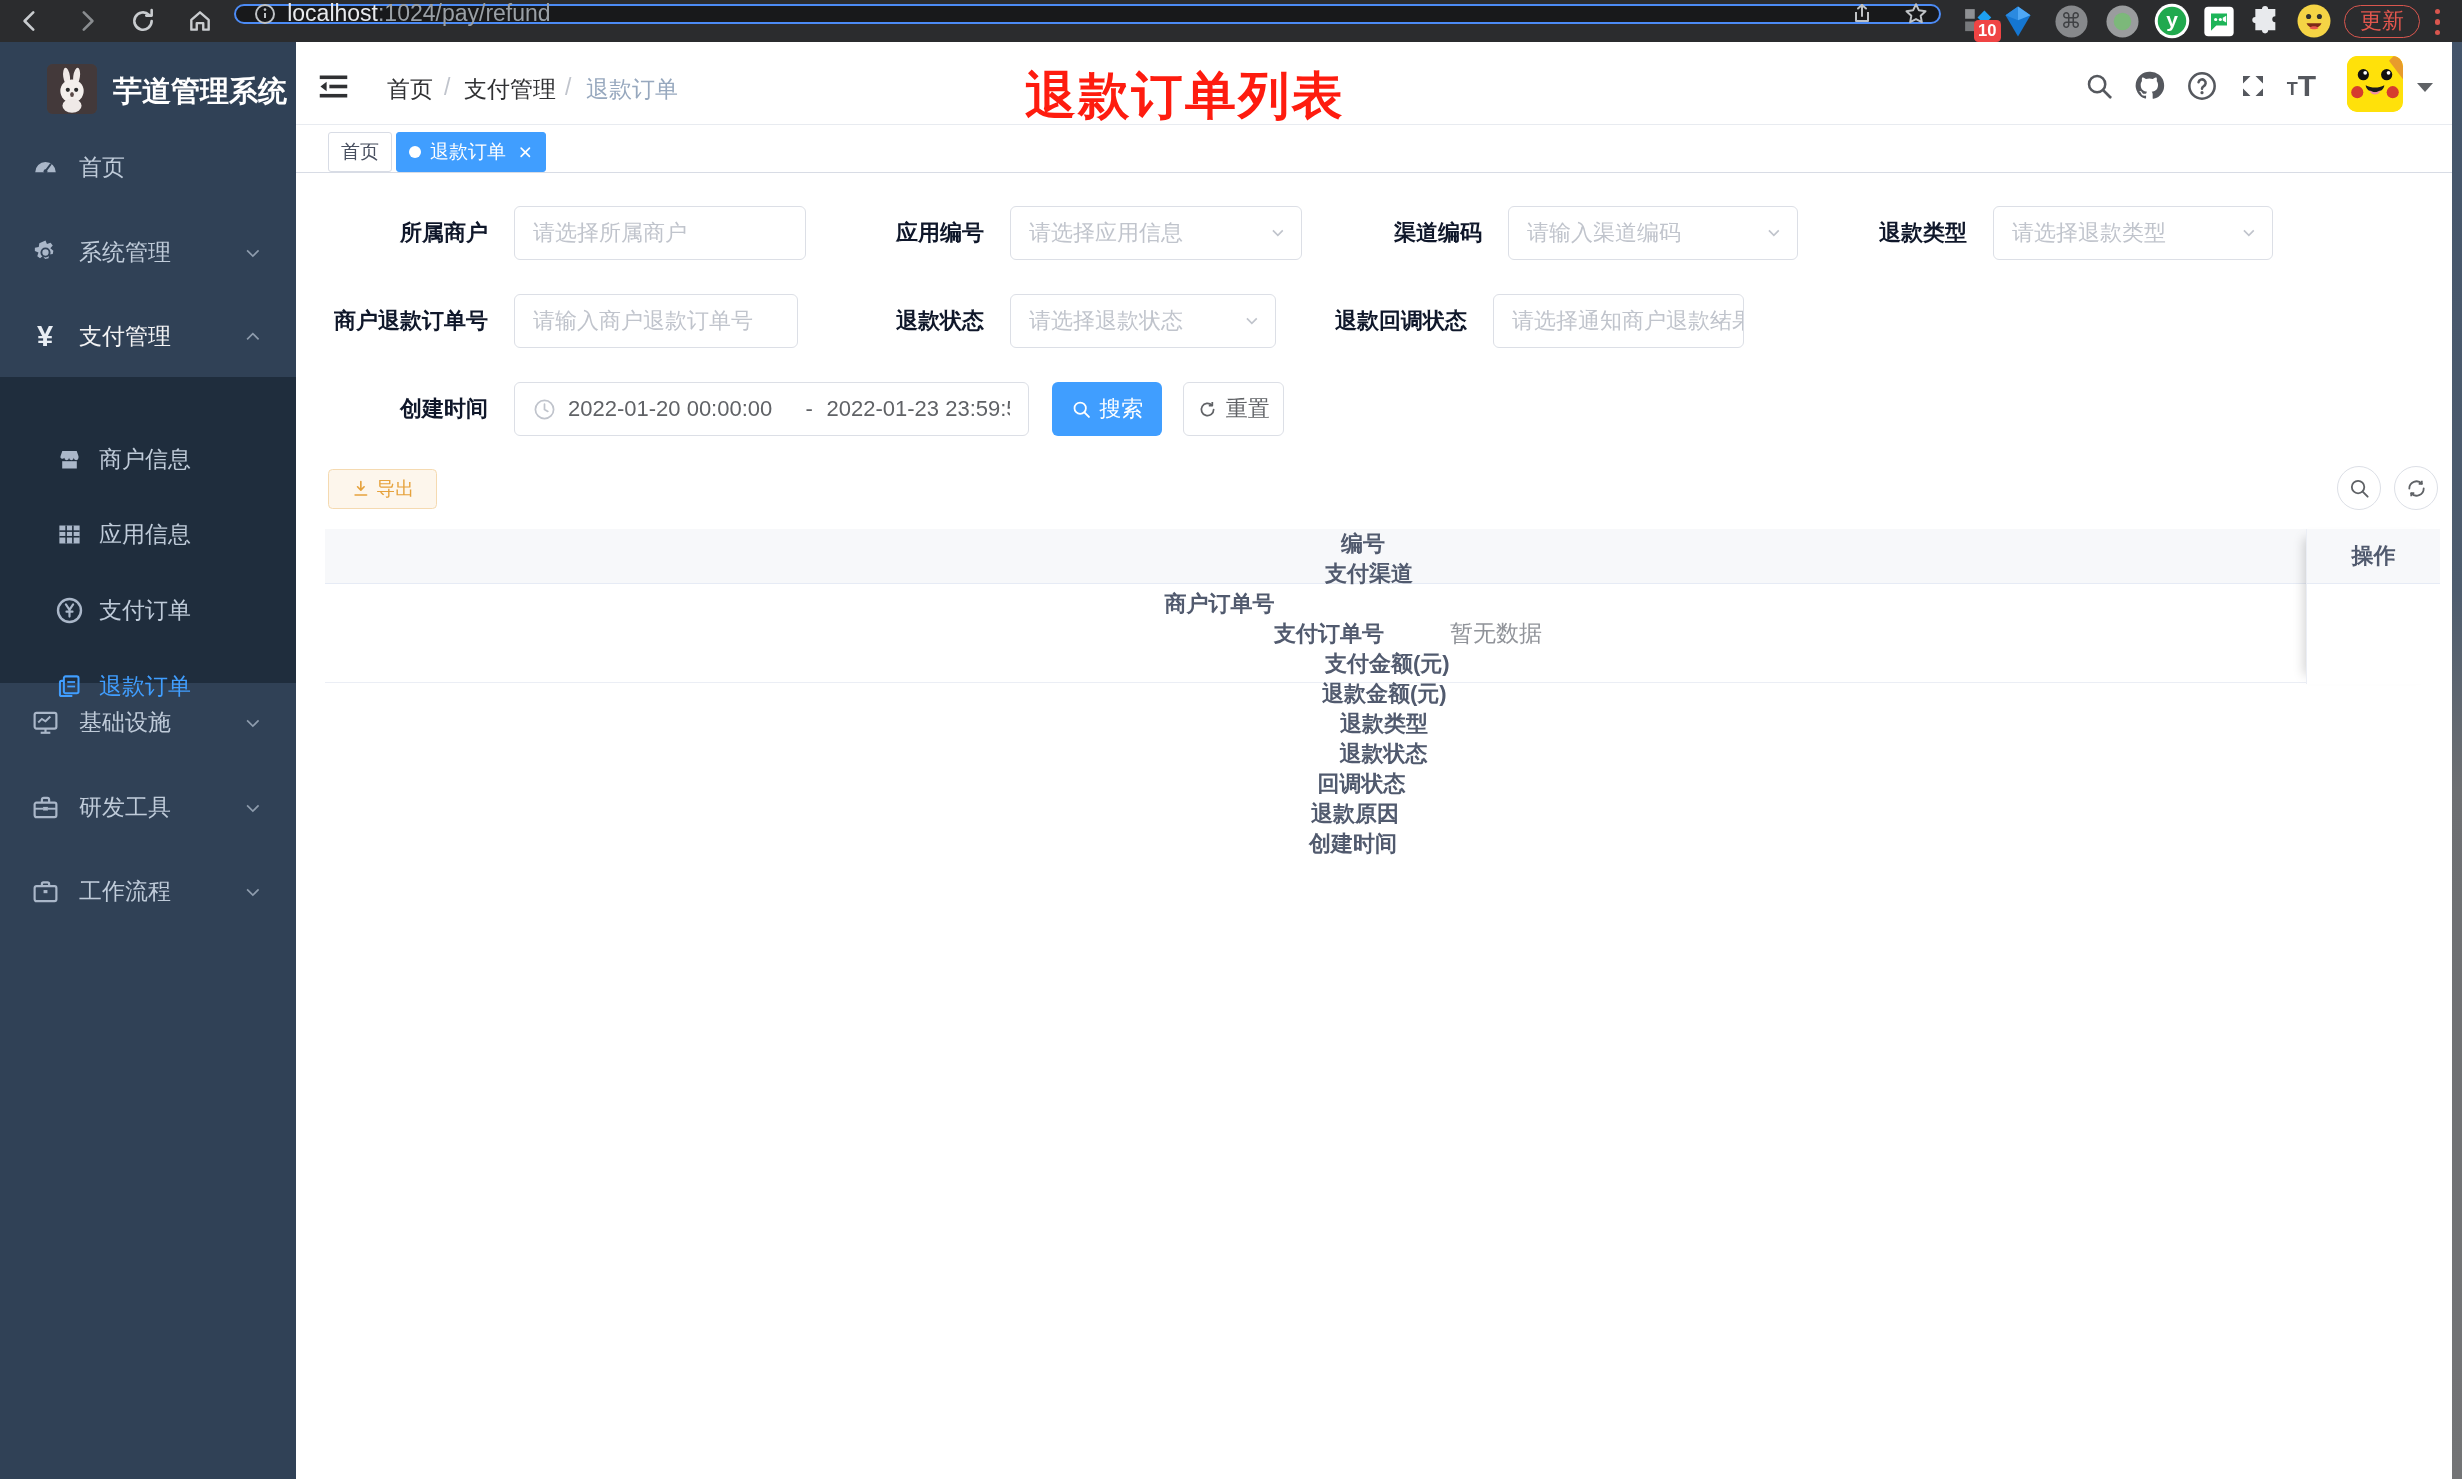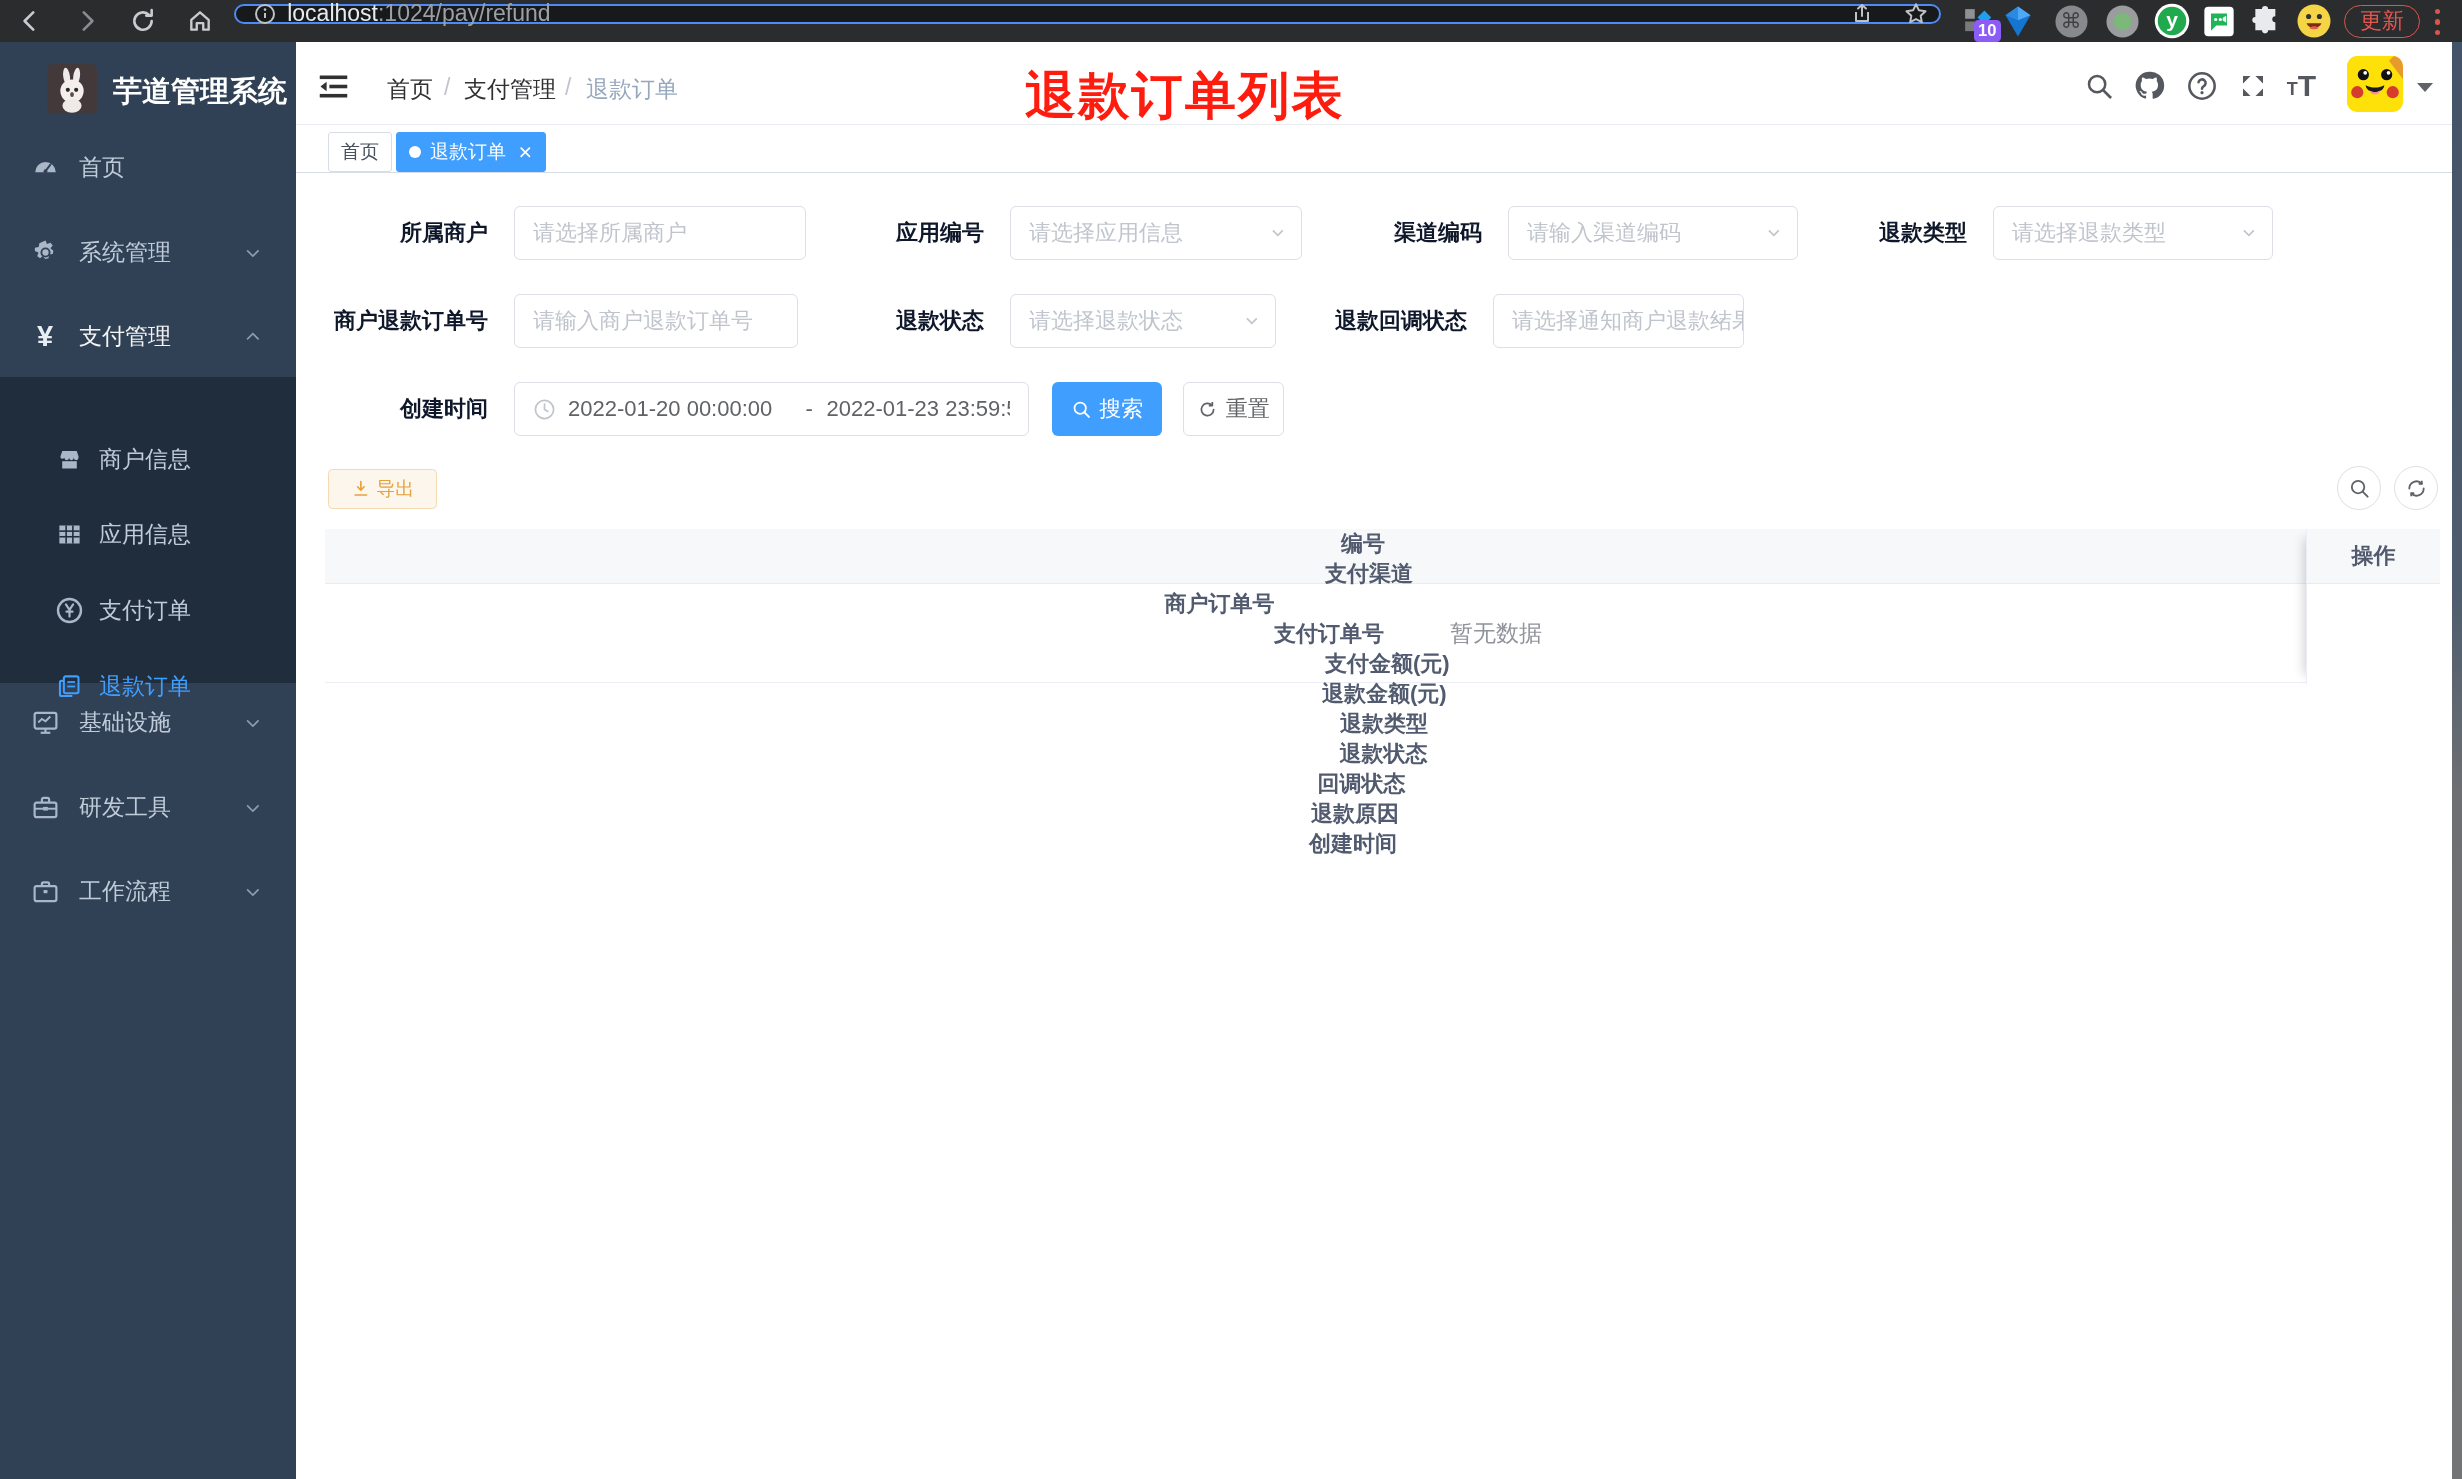--- a/index.html
+++ b/index.html
@@ -7,21 +7,21 @@
   .screen { position:relative; width:2462px; height:1480px; overflow:hidden; background:#fff; }
 
   
   .browser-bar { position:absolute; left:0; top:0; width:2462px; height:42px; background:#2b2c2e; }
   .nav-ico { position:absolute; top:6px; width:30px; height:30px; display:flex; align-items:center; justify-content:center; color:#c9cccf; }
   .url-pill { position:absolute; left:234px; top:3.8px; width:1707px; height:20px; background:#18191b; border:2.3px solid #4c8bf5; border-radius:19.7px; display:flex; align-items:center; }
   .url-text { font-size:23px; color:#e8eaed; margin-left:10.6px; white-space:nowrap; }
   .url-text .path { color:#9aa0a6; }
   .pill-ico { color:#bfc2c5; display:flex; align-items:center; justify-content:center; }
   .ext-ico { position:absolute; top:3px; width:36px; height:36px; display:flex; align-items:center; justify-content:center; }
-  .badge10 { position:absolute; right:-6px; bottom:-3px; background:#8b5cf6; color:#fff; font-size:16.6px; font-weight:700; border-radius:4.5px; padding:0.8px 4.5px; }
+  .badge10 { position:absolute; right:-6px; bottom:-3px; background:#ef4444; color:#fff; font-size:16.6px; font-weight:700; border-radius:4.5px; padding:0.8px 4.5px; }
   .update-btn { position:absolute; left:2344px; top:4.5px; height:33px; padding:0 15px; border:1.5px solid #d9564e; border-radius:18px; color:#e4574e; font-size:22px; display:flex; align-items:center; }
   .dots3 { position:absolute; left:2435px; top:9px; width:6px; height:26px; display:flex; flex-direction:column; justify-content:space-between; }
   .dots3 i { width:5.3px; height:5.3px; border-radius:50%; background:#d9564e; }
 
   
   .sidebar { position:absolute; left:0; top:42px; width:296px; height:1438px; background:#304156; }
   .logo-row { position:absolute; left:0; top:0; width:296px; height:98px; display:flex; align-items:center; }
   .logo-img { position:absolute; left:47px; top:22px; width:50px; height:50px; border-radius:6px; overflow:hidden; background:#4a4142; }
   .app-title { position:absolute; left:113px; top:30px; color:#ffffff; font-size:29px; font-weight:700; white-space:nowrap; }
   .m-item { position:absolute; left:0; width:296px; height:85px; color:#bfcbd9; font-size:23px; display:flex; align-items:center; cursor:pointer; }

